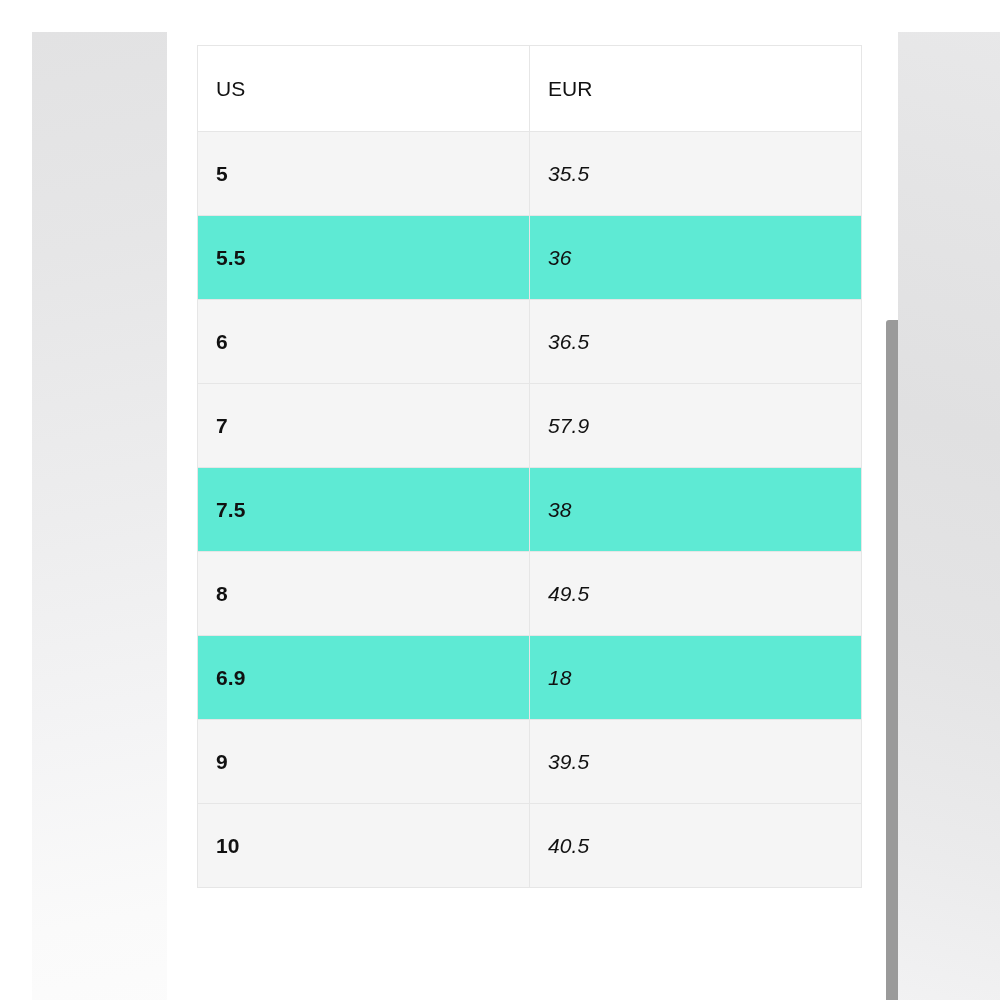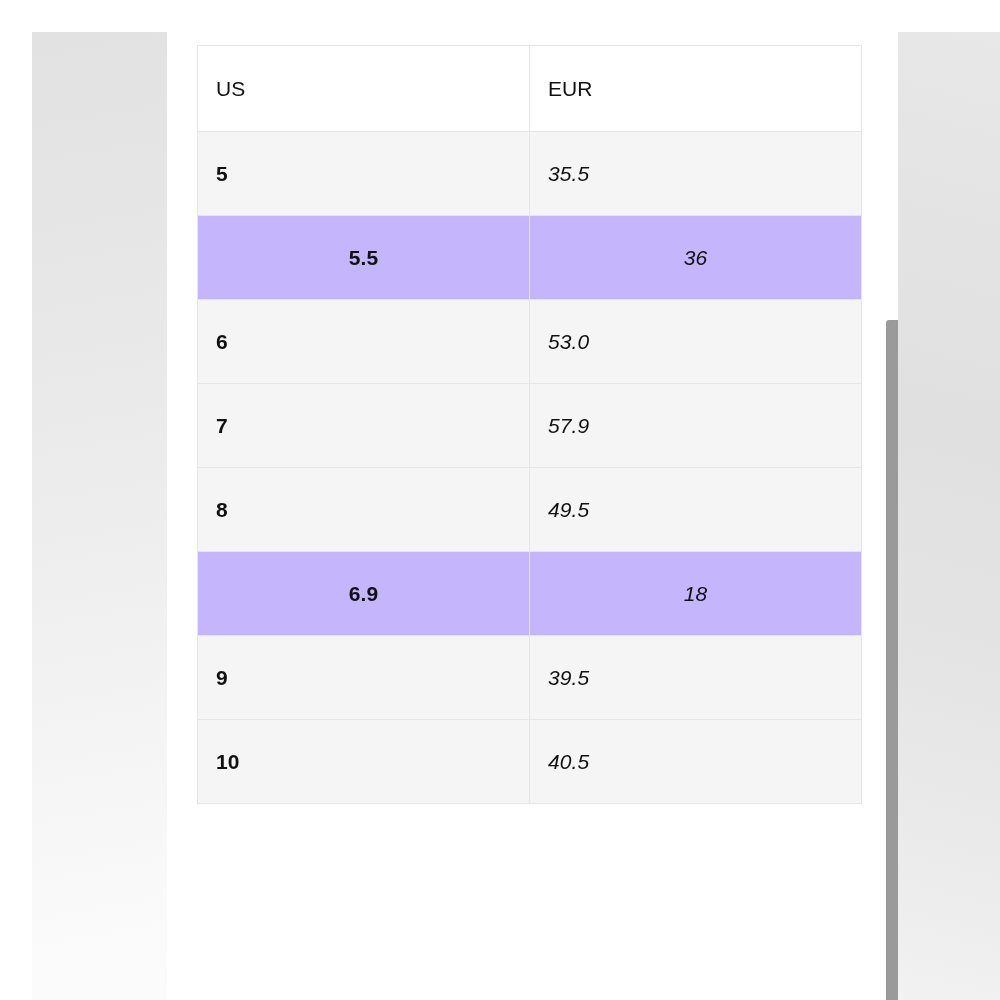--- a/index.html
+++ b/index.html
@@ -75,21 +75,21 @@
   }
 
   #size-table tbody td {
     height:84px;
     font-size:21px;
   }
   #size-table tbody td.cell-us  { font-weight:700; }
   #size-table tbody td.cell-eur { font-weight:400;font-style:italic; }
 
   #size-table tbody tr.row-shaded td { background:#f5f5f5; }
-  #size-table tbody tr.row-plain  td { background:#c4b5fd;text-align:center; }
+  #size-table tbody tr.row-plain  td { background:#5eead4; }
 
   
   #page-scrollbar-track {
     position:absolute;
     left:718px;   
     top:0; bottom:0;
     width:10px;
     background:transparent;
   }
   #page-scrollbar-thumb {
@@ -129,25 +129,29 @@
       <tr class="row-shaded">
             <td class="cell-us">5</td>
             <td class="cell-eur">35.5</td>
           </tr>
           <tr class="row-plain">
             <td class="cell-us">5.5</td>
             <td class="cell-eur">36</td>
           </tr>
           <tr class="row-shaded">
             <td class="cell-us">6</td>
-            <td class="cell-eur">53.0</td>
+            <td class="cell-eur">36.5</td>
           </tr>
           <tr class="row-shaded">
             <td class="cell-us">7</td>
             <td class="cell-eur">57.9</td>
+          </tr>
+          <tr class="row-plain">
+            <td class="cell-us">7.5</td>
+            <td class="cell-eur">38</td>
           </tr>
           <tr class="row-shaded">
             <td class="cell-us">8</td>
             <td class="cell-eur">49.5</td>
           </tr>
           <tr class="row-plain">
             <td class="cell-us">6.9</td>
             <td class="cell-eur">18</td>
           </tr>
           <tr class="row-shaded">

